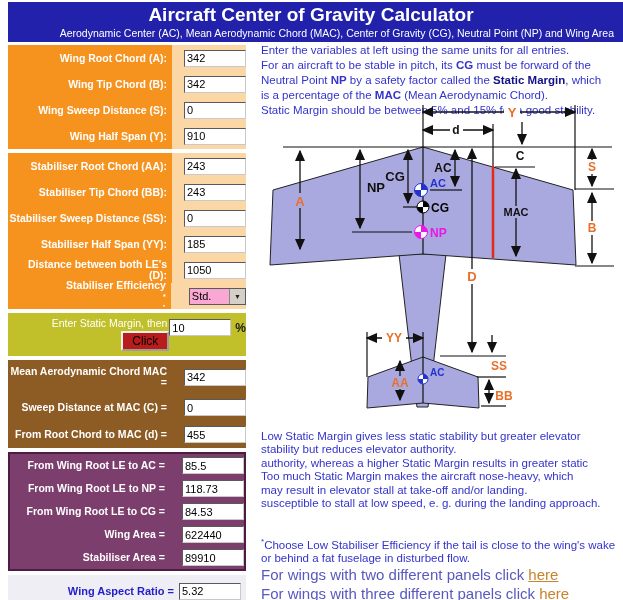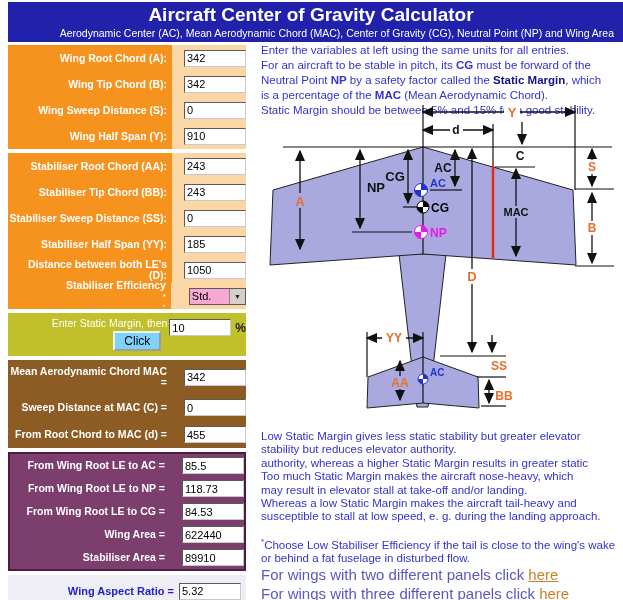--- a/index.html
+++ b/index.html
@@ -28,22 +28,22 @@
   .p-olive{background:#C1C02A;}
   .p-mac{background:#8D5B24;}
   .p-res{background:#7C3E6D;border:2px solid #4E1C42;}
   .p-mac .row{height:27px;}
   .p-mac .row.tall{height:34px;}
   .p-res .row{height:23px;}
   
   .smwrap{display:flex;align-items:flex-start;padding:4px 0 5px 0;}
   .smleft{width:171px;display:flex;flex-direction:column;align-items:flex-end;}
   .smlabel{color:#fff;font-weight:normal;font-size:10.5px;text-align:right;padding-right:2px;}
-  .btn{margin-top:2px;margin-right:8px;font-family:"Liberation Sans",sans-serif;font-size:12px;
-       background:#7dd3fc;border:2px outset #f2f0ed;padding:1px 9px;}
+  .btn{margin-top:2px;font-family:"Liberation Sans",sans-serif;font-size:12px;
+       background:#b91c1c;border:2px outset #f2f0ed;padding:1px 9px;}
   .smright{display:flex;align-items:center;margin-top:2px;}
   .pct{font-size:12px;font-weight:bold;color:#1a1a1a;margin-left:4px;}
   
   .sel{width:60px;height:17px;margin-left:6px;border:1px solid #5a5a5a;background:#f9a8d4;
        display:flex;box-sizing:border-box;}
   .selval{flex:1;font-size:11px;padding:1px 2px;}
   .selbtn{width:15px;background:#D4D0C8;border-left:1px solid #888;display:flex;
           align-items:center;justify-content:center;font-size:7px;color:#222;}
   
   .aspect{background:#EEEEF4;height:32px;display:flex;align-items:center;}
@@ -294,21 +294,20 @@
         <text x="430" y="376" font-size="10" fill="#2233CC">AC</text>
       </g>
     </svg>
 
     <div class="tblock note1">
         <div class="tline"><span>Low Static Margin gives less static stability but greater elevator</span></div>
         <div class="tline"><span>stability but reduces elevator authority.</span></div>
         <div class="tline"><span>authority, whereas a higher Static Margin results in greater static</span></div>
         <div class="tline"><span>Too much Static Margin makes the aircraft nose-heavy, which</span></div>
         <div class="tline"><span>may result in elevator stall at take-off and/or landing.</span></div>
-        <div class="tline"><span>Whereas a low Static Margin makes the aircraft tail-heavy and</span></div>
         <div class="tline"><span>susceptible to stall at low speed, e. g. during the landing approach.</span></div>
       </div>
     <div class="tblock note2">
         <div class="tline"><span class="supseg">*</span><span>Choose Low Stabiliser Efficiency if the tail is close to the wing's wake</span></div>
         <div class="tline"><span>or behind a fat fuselage in disturbed flow.</span></div>
       </div>
     <div class="tblock links">
         <div class="tline"><span>For wings with two different panels click </span><span class="lnk">here</span></div>
         <div class="tline"><span>For wings with three different panels click </span><span class="lnk">here</span></div>
       </div>

